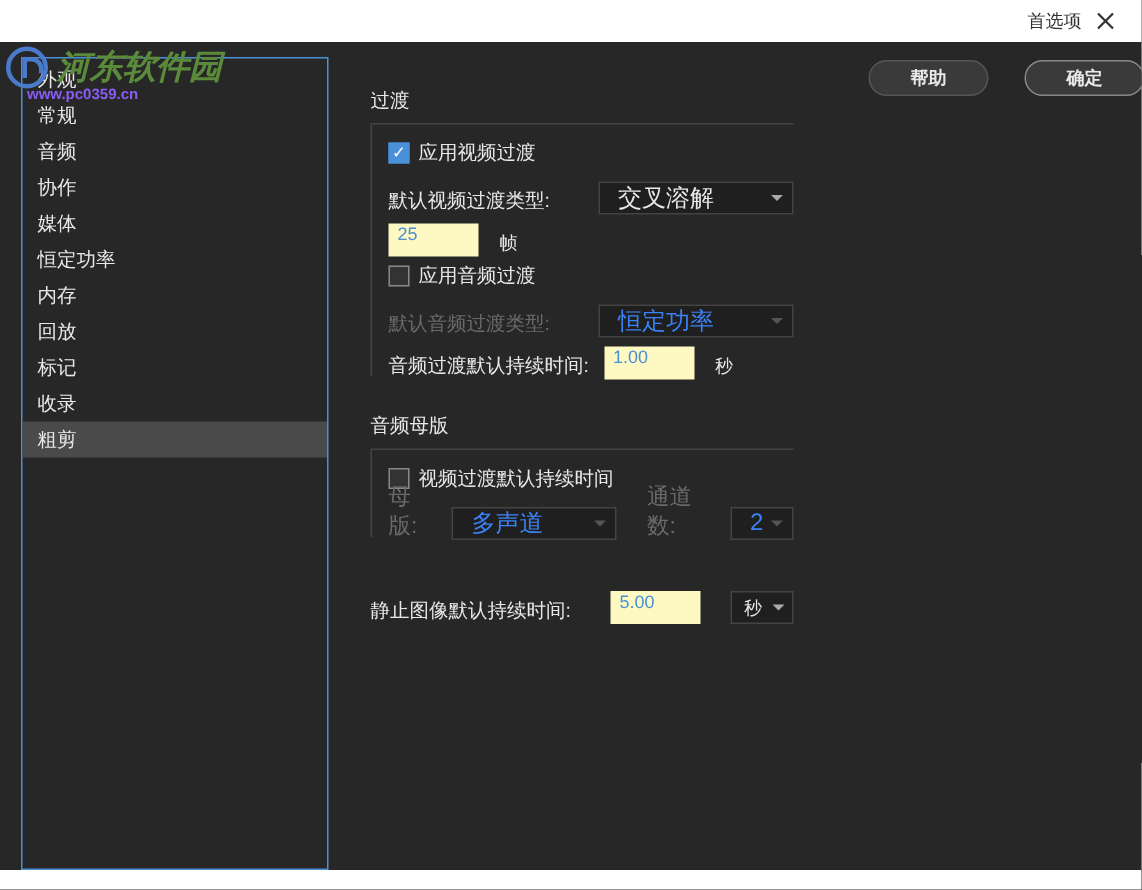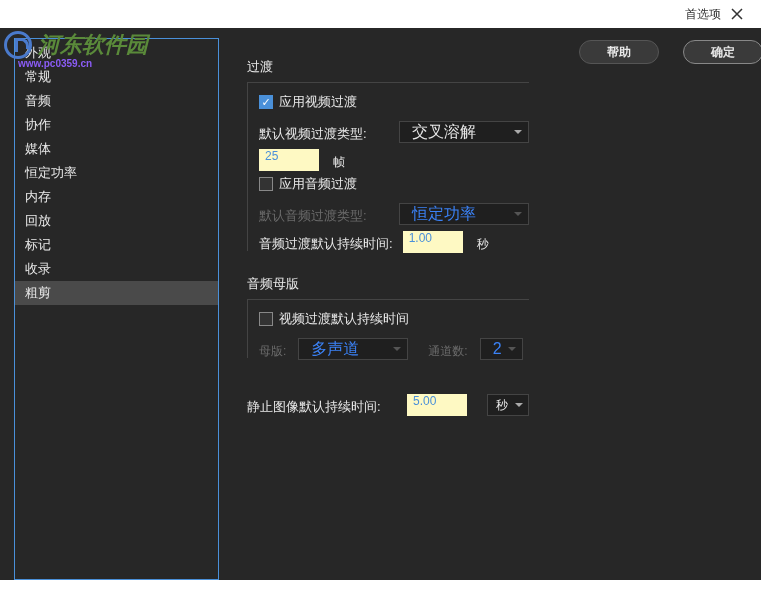--- a/index.html
+++ b/index.html
@@ -35,21 +35,21 @@
 .select.disabled::after { border-top-color: #555; }
 .num-input { height: 22px; width: 60px; background: #fef9c3; border: none; color: #4a90d9; padding: 0 6px; font-size: 12px; text-align: left; }
 .unit { color: #e8e8e8; font-size: 12px; margin-left: 4px; }
 .unit-select { height: 22px; background: #1f1f1f; border: 1px solid #444; color: #e8e8e8; padding: 0 18px 0 8px; font-size: 12px; min-width: 42px; position: relative; display: inline-flex; align-items: center; cursor: pointer; }
 .unit-select::after { content: ""; position: absolute; right: 5px; top: 8px; border: 4px solid transparent; border-top-color: #aaa; }
 .sec2 { margin-top: 8px; }
 .still-row { margin-top: 14px; }
 .footer { height: 48px; display: flex; align-items: center; padding: 0 18px; gap: 24px; font-weight: bold; }
 .btn { min-width: 80px; height: 24px; background: #3a3a3a; border: 1px solid #555; border-radius: 14px; color: #e8e8e8; font-size: 12px; display: inline-flex; align-items: center; justify-content: center; cursor: pointer; padding: 0 18px; }
 .btn.primary { border-color: #888; }
-.inline-label { font-size: 12px; margin-right: 2px; }
+.inline-label { font-size: 15px; margin-right: 2px; }
 .inline-label.disabled { color: #6a6a6a; }
 </style>
 </head>
 <body>
 
 <div class="titlebar">
   <span class="titlebar-title">首选项</span>
   <div class="close-btn">
     <svg width="12" height="12" viewBox="0 0 12 12">
         <path d="M1 1 L11 11 M11 1 L1 11" stroke="#333" stroke-width="1.5" fill="none"></path>

